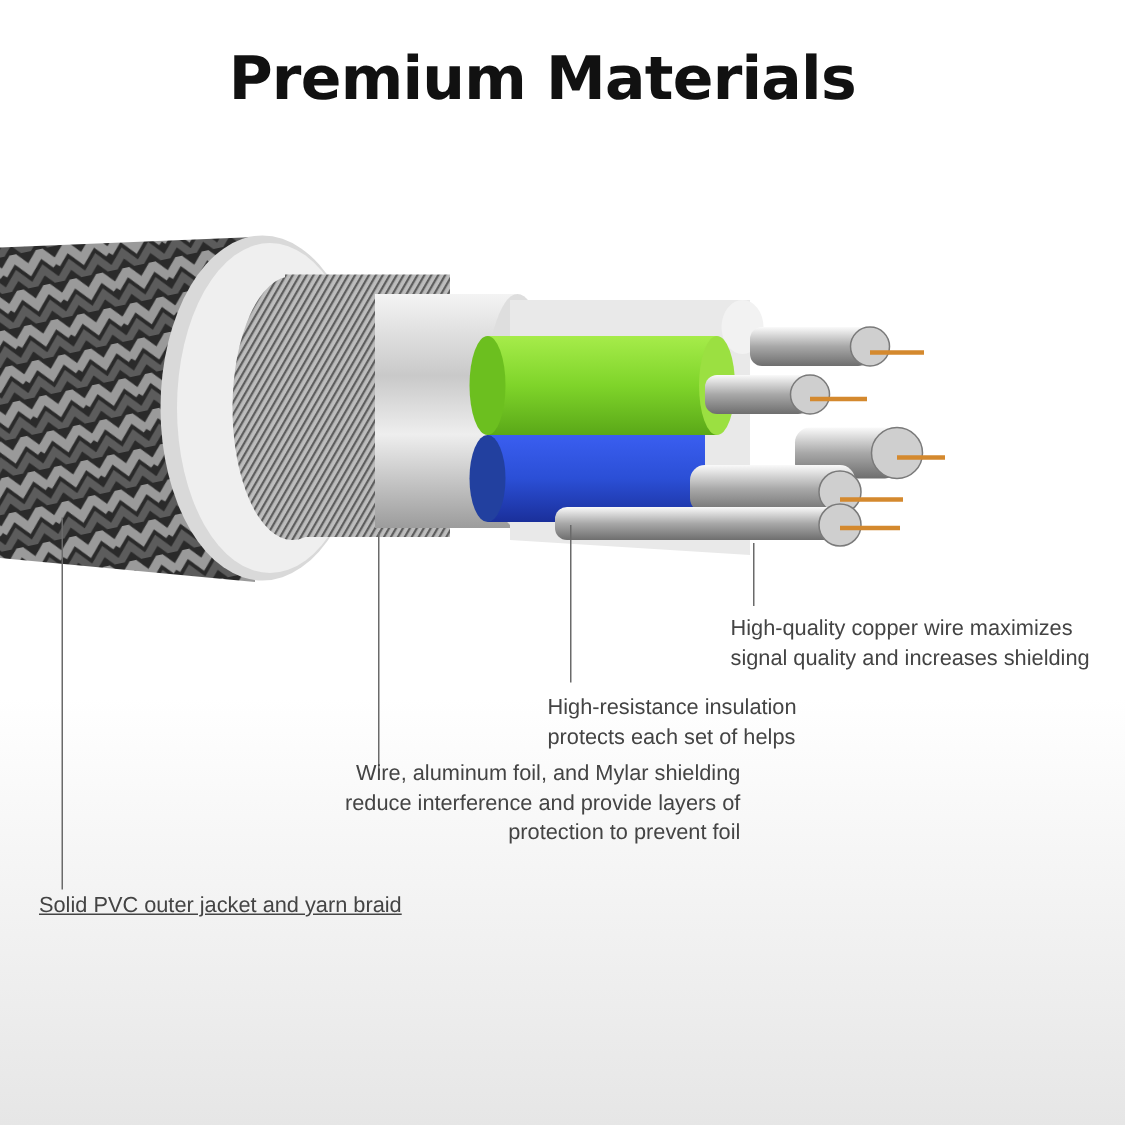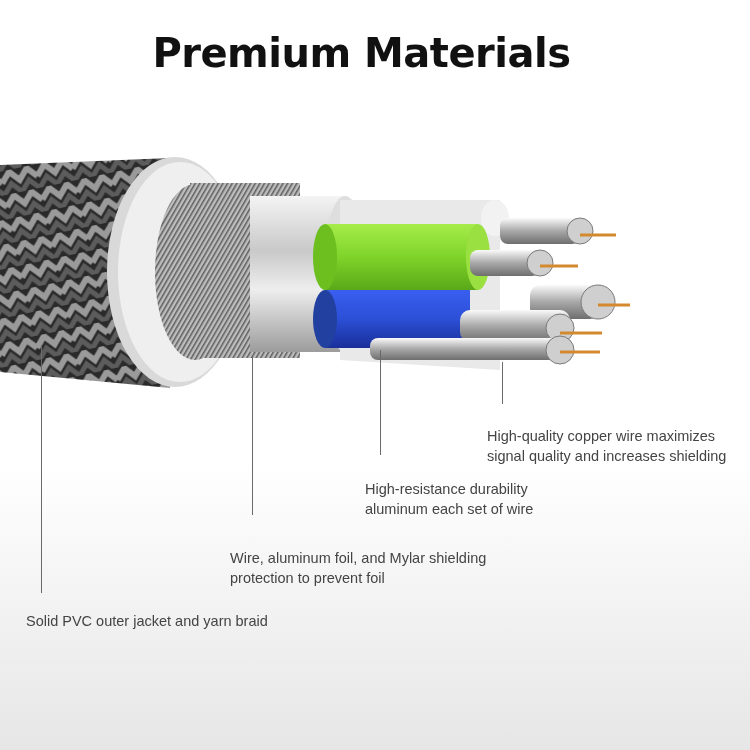--- a/index.html
+++ b/index.html
@@ -10,21 +10,21 @@
   }
   .title {
     position:absolute; left:0; top:30px; width:723px; text-align:center;
     font-family: "DejaVu Sans", sans-serif; font-weight:bold; font-size:40px;
     color:#111; letter-spacing:-0.5px;
   }
   .illustration { position:absolute; left:0; top:140px; width:750px; height:250px; }
   .leader { position:absolute; width:1px; background:#6a6a6a; }
   .callout {
     position:absolute; font-family: "Liberation Sans", sans-serif;
-    font-size:14.5px; line-height:19.5px; color:#444; white-space:nowrap;margin-top:17px;
+    font-size:14.5px; line-height:19.5px; color:#444; white-space:nowrap;
   }
 </style>
 </head>
 <body>
 
 <div class="title">Premium Materials</div>
 
 <svg class="illustration" viewBox="0 140 750 250" width="750" height="250">
   <defs>
     <linearGradient id="silver" x1="0" y1="0" x2="0" y2="1">
@@ -114,24 +114,25 @@
 <div class="leader" style="left:380px; top:350px; height:105px;"></div>
 <div class="leader" style="left:252px; top:355px; height:160px;"></div>
 <div class="leader" style="left:41px; top:345px; height:248px;"></div>
 
 <div class="callout" style="left:487px; top:410px;">
   <div>High-quality copper wire maximizes</div>
   <div>signal quality and increases shielding</div>
 </div>
 
 <div class="callout" style="left:365px; top:463px;">
-  <div>High-resistance durability</div>
-  <div>aluminum each set of wire</div>
+  <div>High-resistance insulation</div>
+  <div>protects each set of helps</div>
 </div>
 
-<div class="callout" style="left:230px; top:532px;">
+<div class="callout" style="left:230px; top:507px;text-align:right;">
   <div>Wire, aluminum foil, and Mylar shielding</div>
+  <div>reduce interference and provide layers of</div>
   <div>protection to prevent foil</div>
 </div>
 
-<div class="callout" style="left:26px; top:595px;">
+<div class="callout" style="left:26px; top:595px;text-decoration:underline;">
   <div>Solid PVC outer jacket and yarn braid</div>
 </div>
 
 </body></html>

